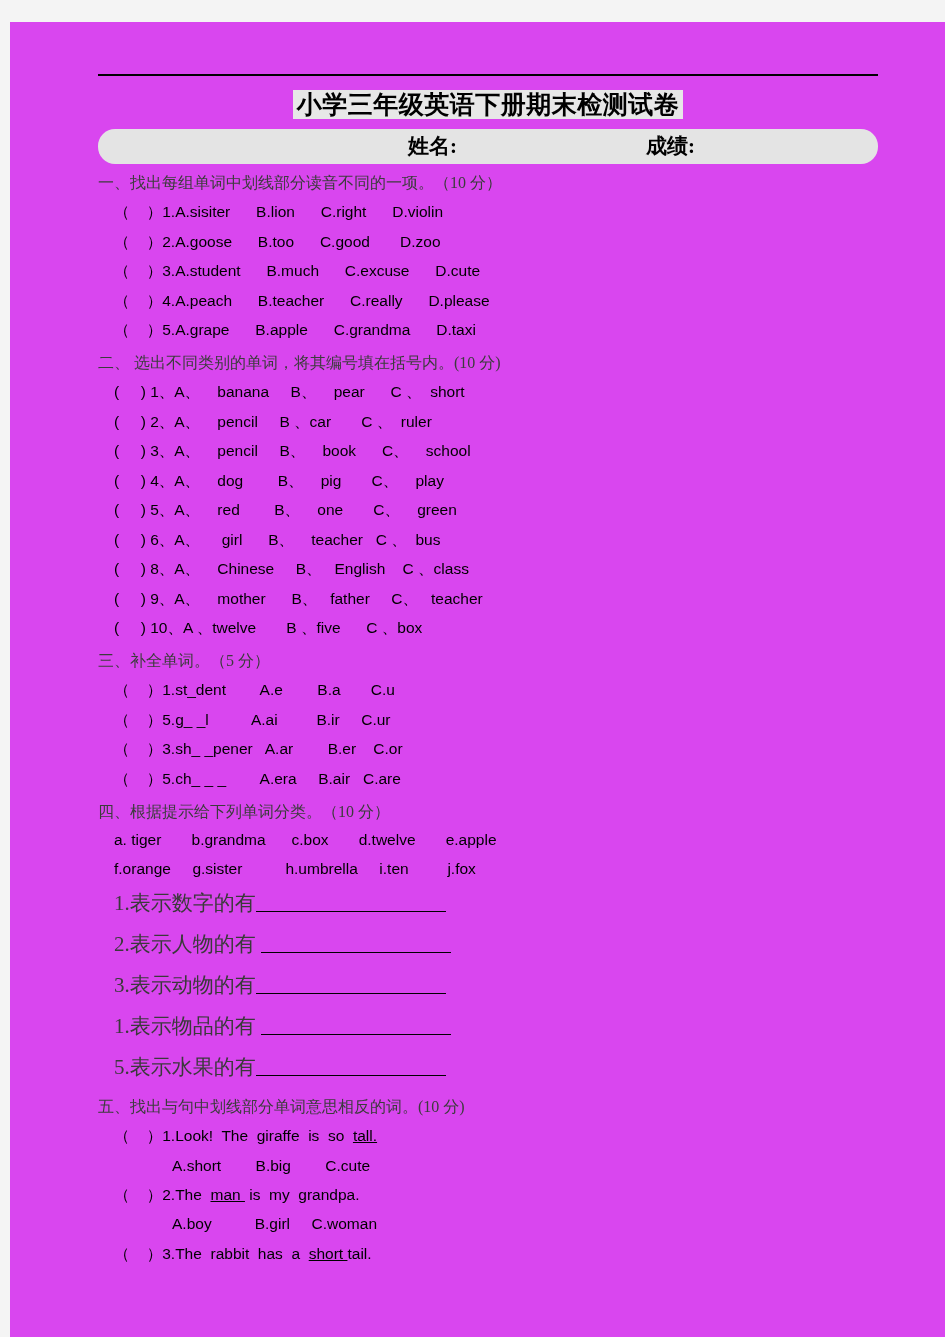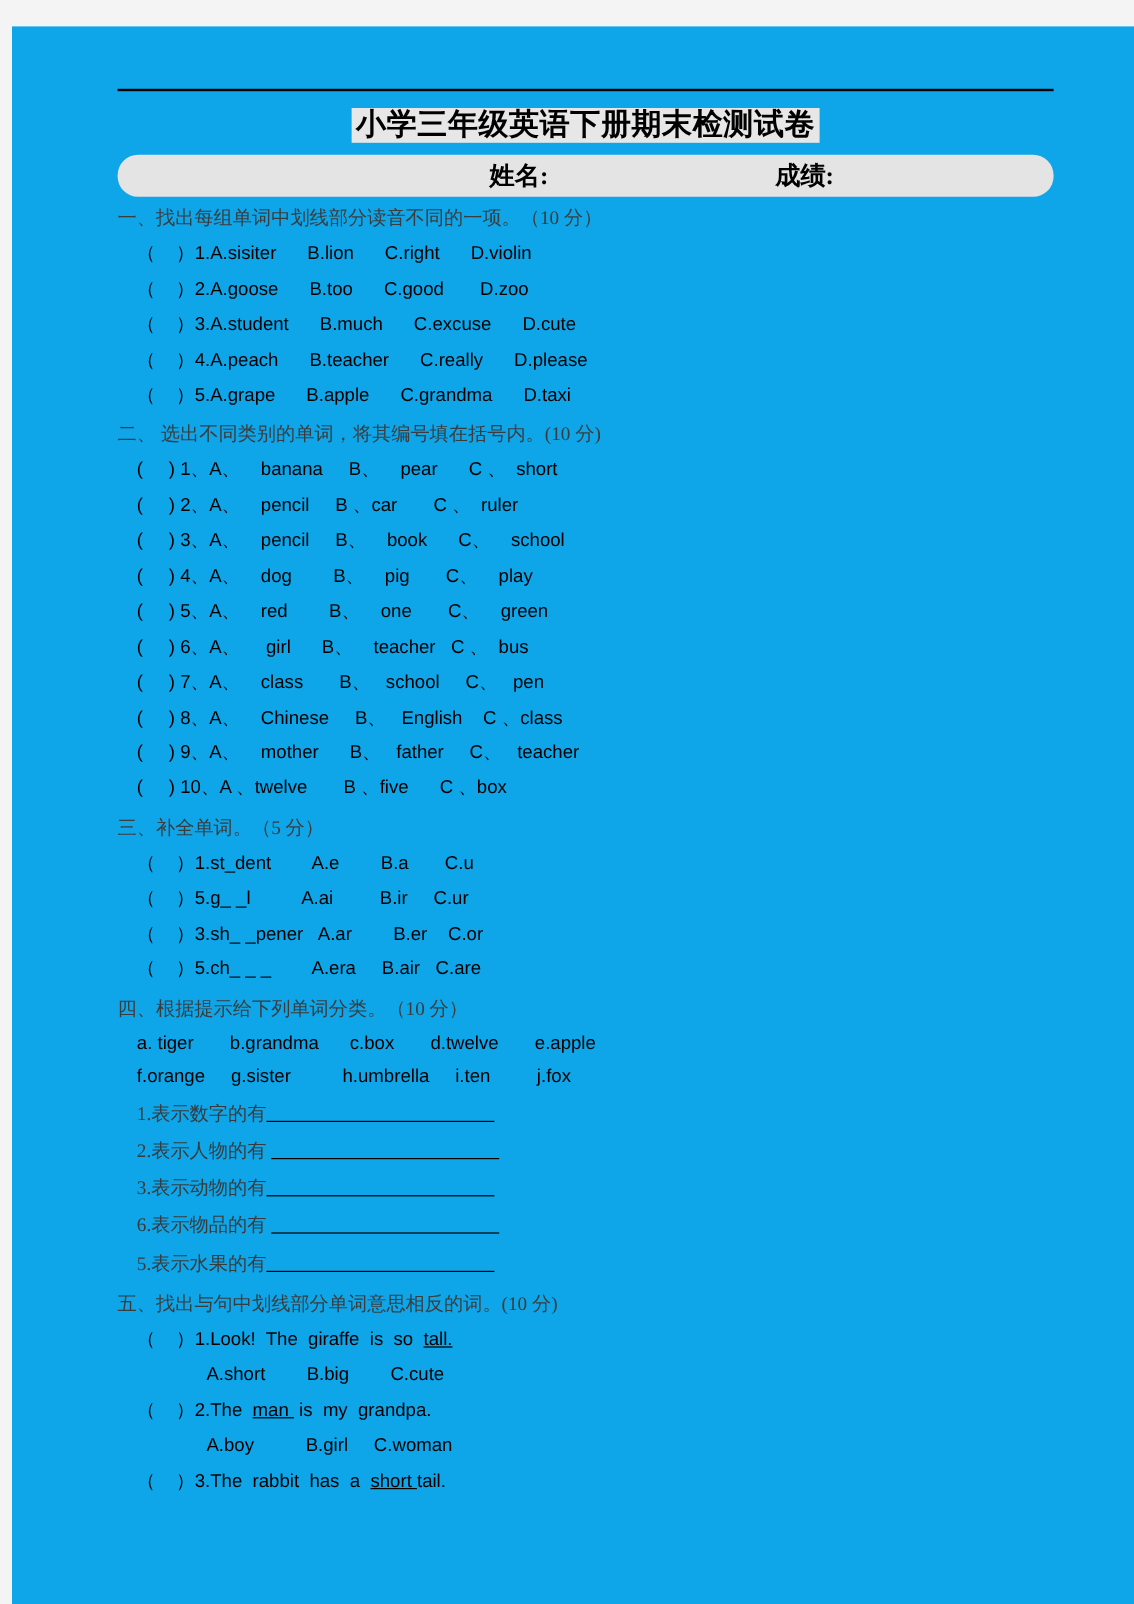--- a/index.html
+++ b/index.html
@@ -9,21 +9,21 @@
   }
   body {
     font-family: "Liberation Serif", "DejaVu Serif", serif;
   }
   .page {
     position: absolute;
     left: 10px;
     top: 22px;
     width: 935px;
     height: 1315px;
-    background: #0ea5e9;
+    background: #d946ef;
     overflow: hidden;
   }
   .inner {
     position: absolute;
     left: 88px;
     top: 52px;
     width: 780px;
   }
   .top-rule {
     height: 0;
@@ -88,21 +88,21 @@
     font-family: "Liberation Sans", "DejaVu Sans", sans-serif;
     font-size: 15.5px;
     color: #000;
     line-height: 1.85;
     white-space: pre;
     margin: 0;
     padding-left: 16px;
   }
   .catline {
     font-family: "Liberation Serif", "DejaVu Serif", serif;
-    font-size: 16px;
+    font-size: 21px;
     color: #3a3a3a;
     line-height: 1.95;
     margin: 0;
     padding-left: 16px;
     white-space: pre;
   }
   .catline .blank {
     display: inline-block;
     border-bottom: 1.4px solid #000;
     height: 15px;
@@ -132,38 +132,37 @@
     <div class="qline">（    ）4.A.peach      B.teacher      C.really      D.please</div>
     <div class="qline">（    ）5.A.grape      B.apple      C.grandma      D.taxi</div>
 
     <div class="sec-head">二、 选出不同类别的单词，将其编号填在括号内。(10 分)</div>
     <div class="qline">(     ) 1、A、    banana     B、    pear      C 、  short</div>
     <div class="qline">(     ) 2、A、    pencil     B 、car       C 、  ruler</div>
     <div class="qline">(     ) 3、A、    pencil     B、    book      C、    school</div>
     <div class="qline">(     ) 4、A、    dog        B、    pig       C、    play</div>
     <div class="qline">(     ) 5、A、    red        B、    one       C、    green</div>
     <div class="qline">(     ) 6、A、     girl      B、    teacher   C 、  bus</div>
-    <div class="qline">(     ) 7、A、    class       B、   school     C、   pen</div>
     <div class="qline">(     ) 8、A、    Chinese     B、   English    C 、class</div>
     <div class="qline">(     ) 9、A、    mother      B、   father     C、   teacher</div>
     <div class="qline">(     ) 10、A 、twelve       B 、five      C 、box</div>
 
     <div class="sec-head">三、补全单词。（5 分）</div>
     <div class="qline">（    ）1.st_dent        A.e        B.a       C.u</div>
     <div class="qline">（    ）5.g_ _l          A.ai         B.ir     C.ur</div>
     <div class="qline">（    ）3.sh_ _pener   A.ar        B.er    C.or</div>
     <div class="qline">（    ）5.ch_ _ _        A.era     B.air   C.are</div>
 
     <div class="sec-head">四、根据提示给下列单词分类。（10 分）</div>
     <div class="wordbank">a. tiger       b.grandma      c.box       d.twelve       e.apple</div>
     <div class="wordbank">f.orange     g.sister          h.umbrella     i.ten         j.fox</div>
     <div class="catline"><span>1.表示数字的有</span><span class="blank" style="width:190px"></span></div>
     <div class="catline"><span>2.表示人物的有 </span><span class="blank" style="width:190px"></span></div>
     <div class="catline"><span>3.表示动物的有</span><span class="blank" style="width:190px"></span></div>
-    <div class="catline"><span>6.表示物品的有 </span><span class="blank" style="width:190px"></span></div>
+    <div class="catline"><span>1.表示物品的有 </span><span class="blank" style="width:190px"></span></div>
     <div class="catline"><span>5.表示水果的有</span><span class="blank" style="width:190px"></span></div>
 
     <div class="sec-head">五、找出与句中划线部分单词意思相反的词。(10 分)</div>
     <div class="qline"><span>（    ）1.Look!  The  giraffe  is  so  </span><u>tall.</u><span></span></div>
     <div class="qline sub">A.short        B.big        C.cute</div>
     <div class="qline"><span>（    ）2.The  </span><u>man </u><span> is  my  grandpa.</span></div>
     <div class="qline sub">A.boy          B.girl     C.woman</div>
     <div class="qline"><span>（    ）3.The  rabbit  has  a  </span><u>short </u><span>tail.</span></div>
 
   </div>

